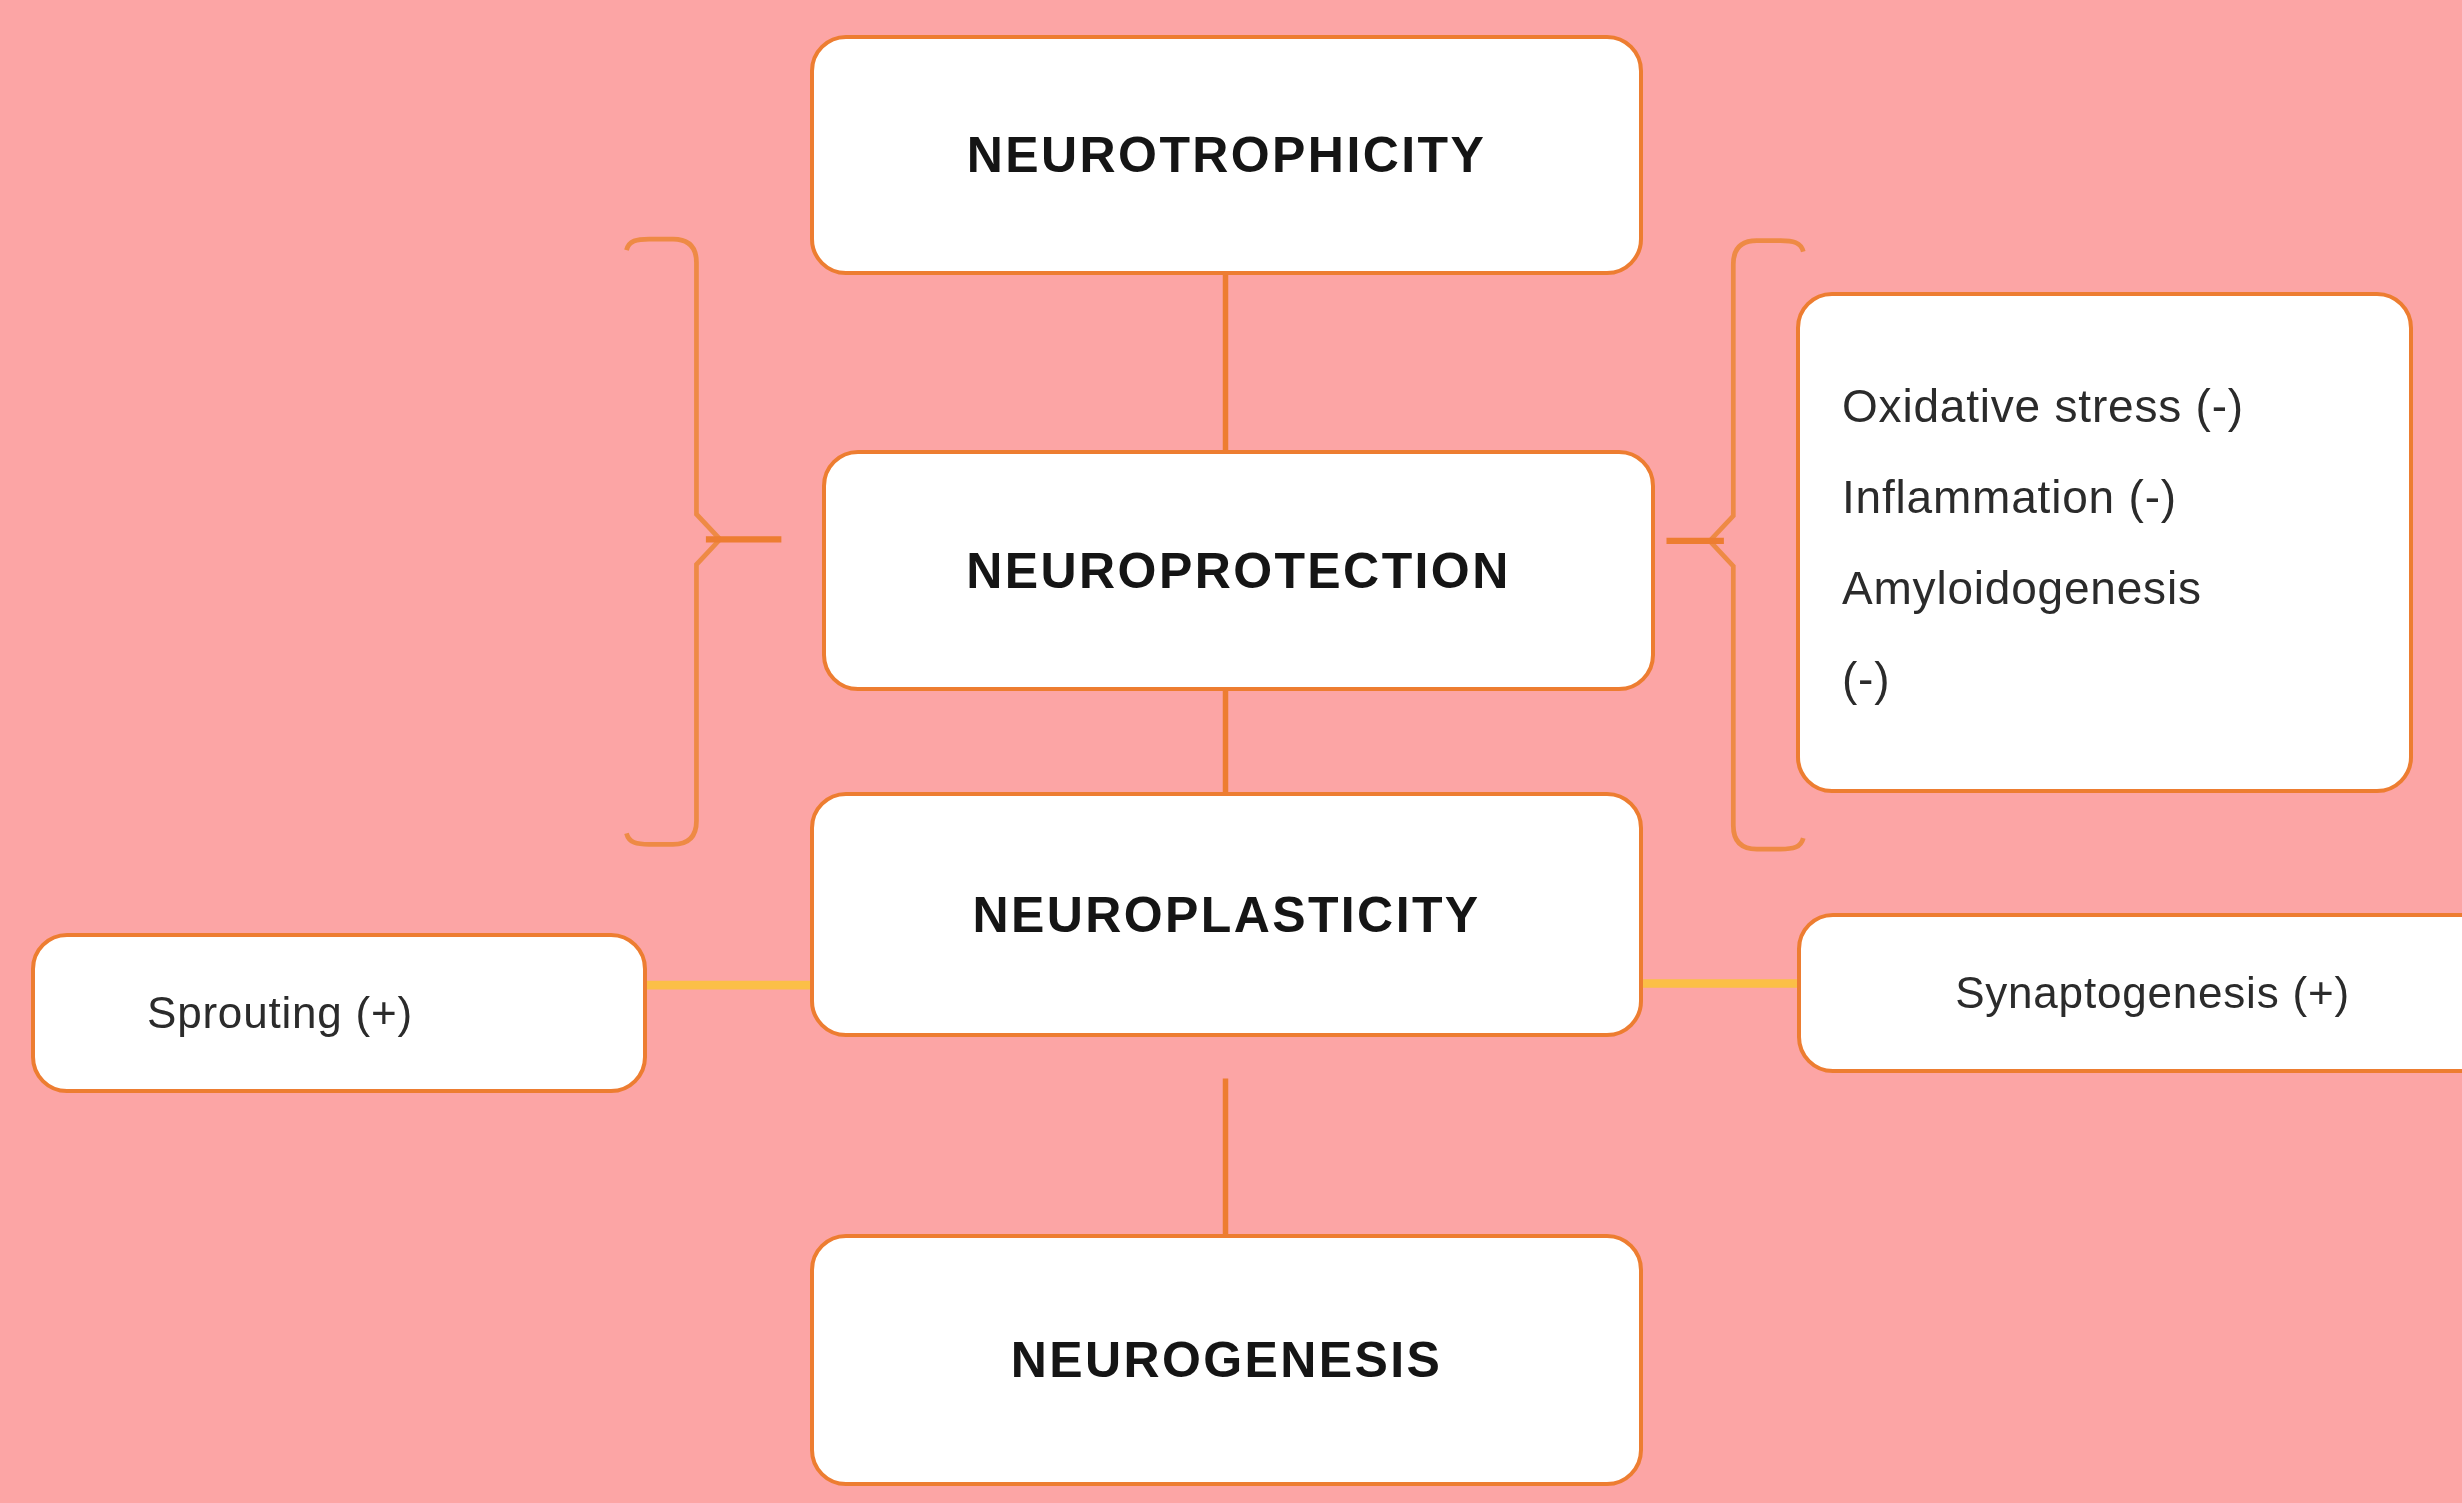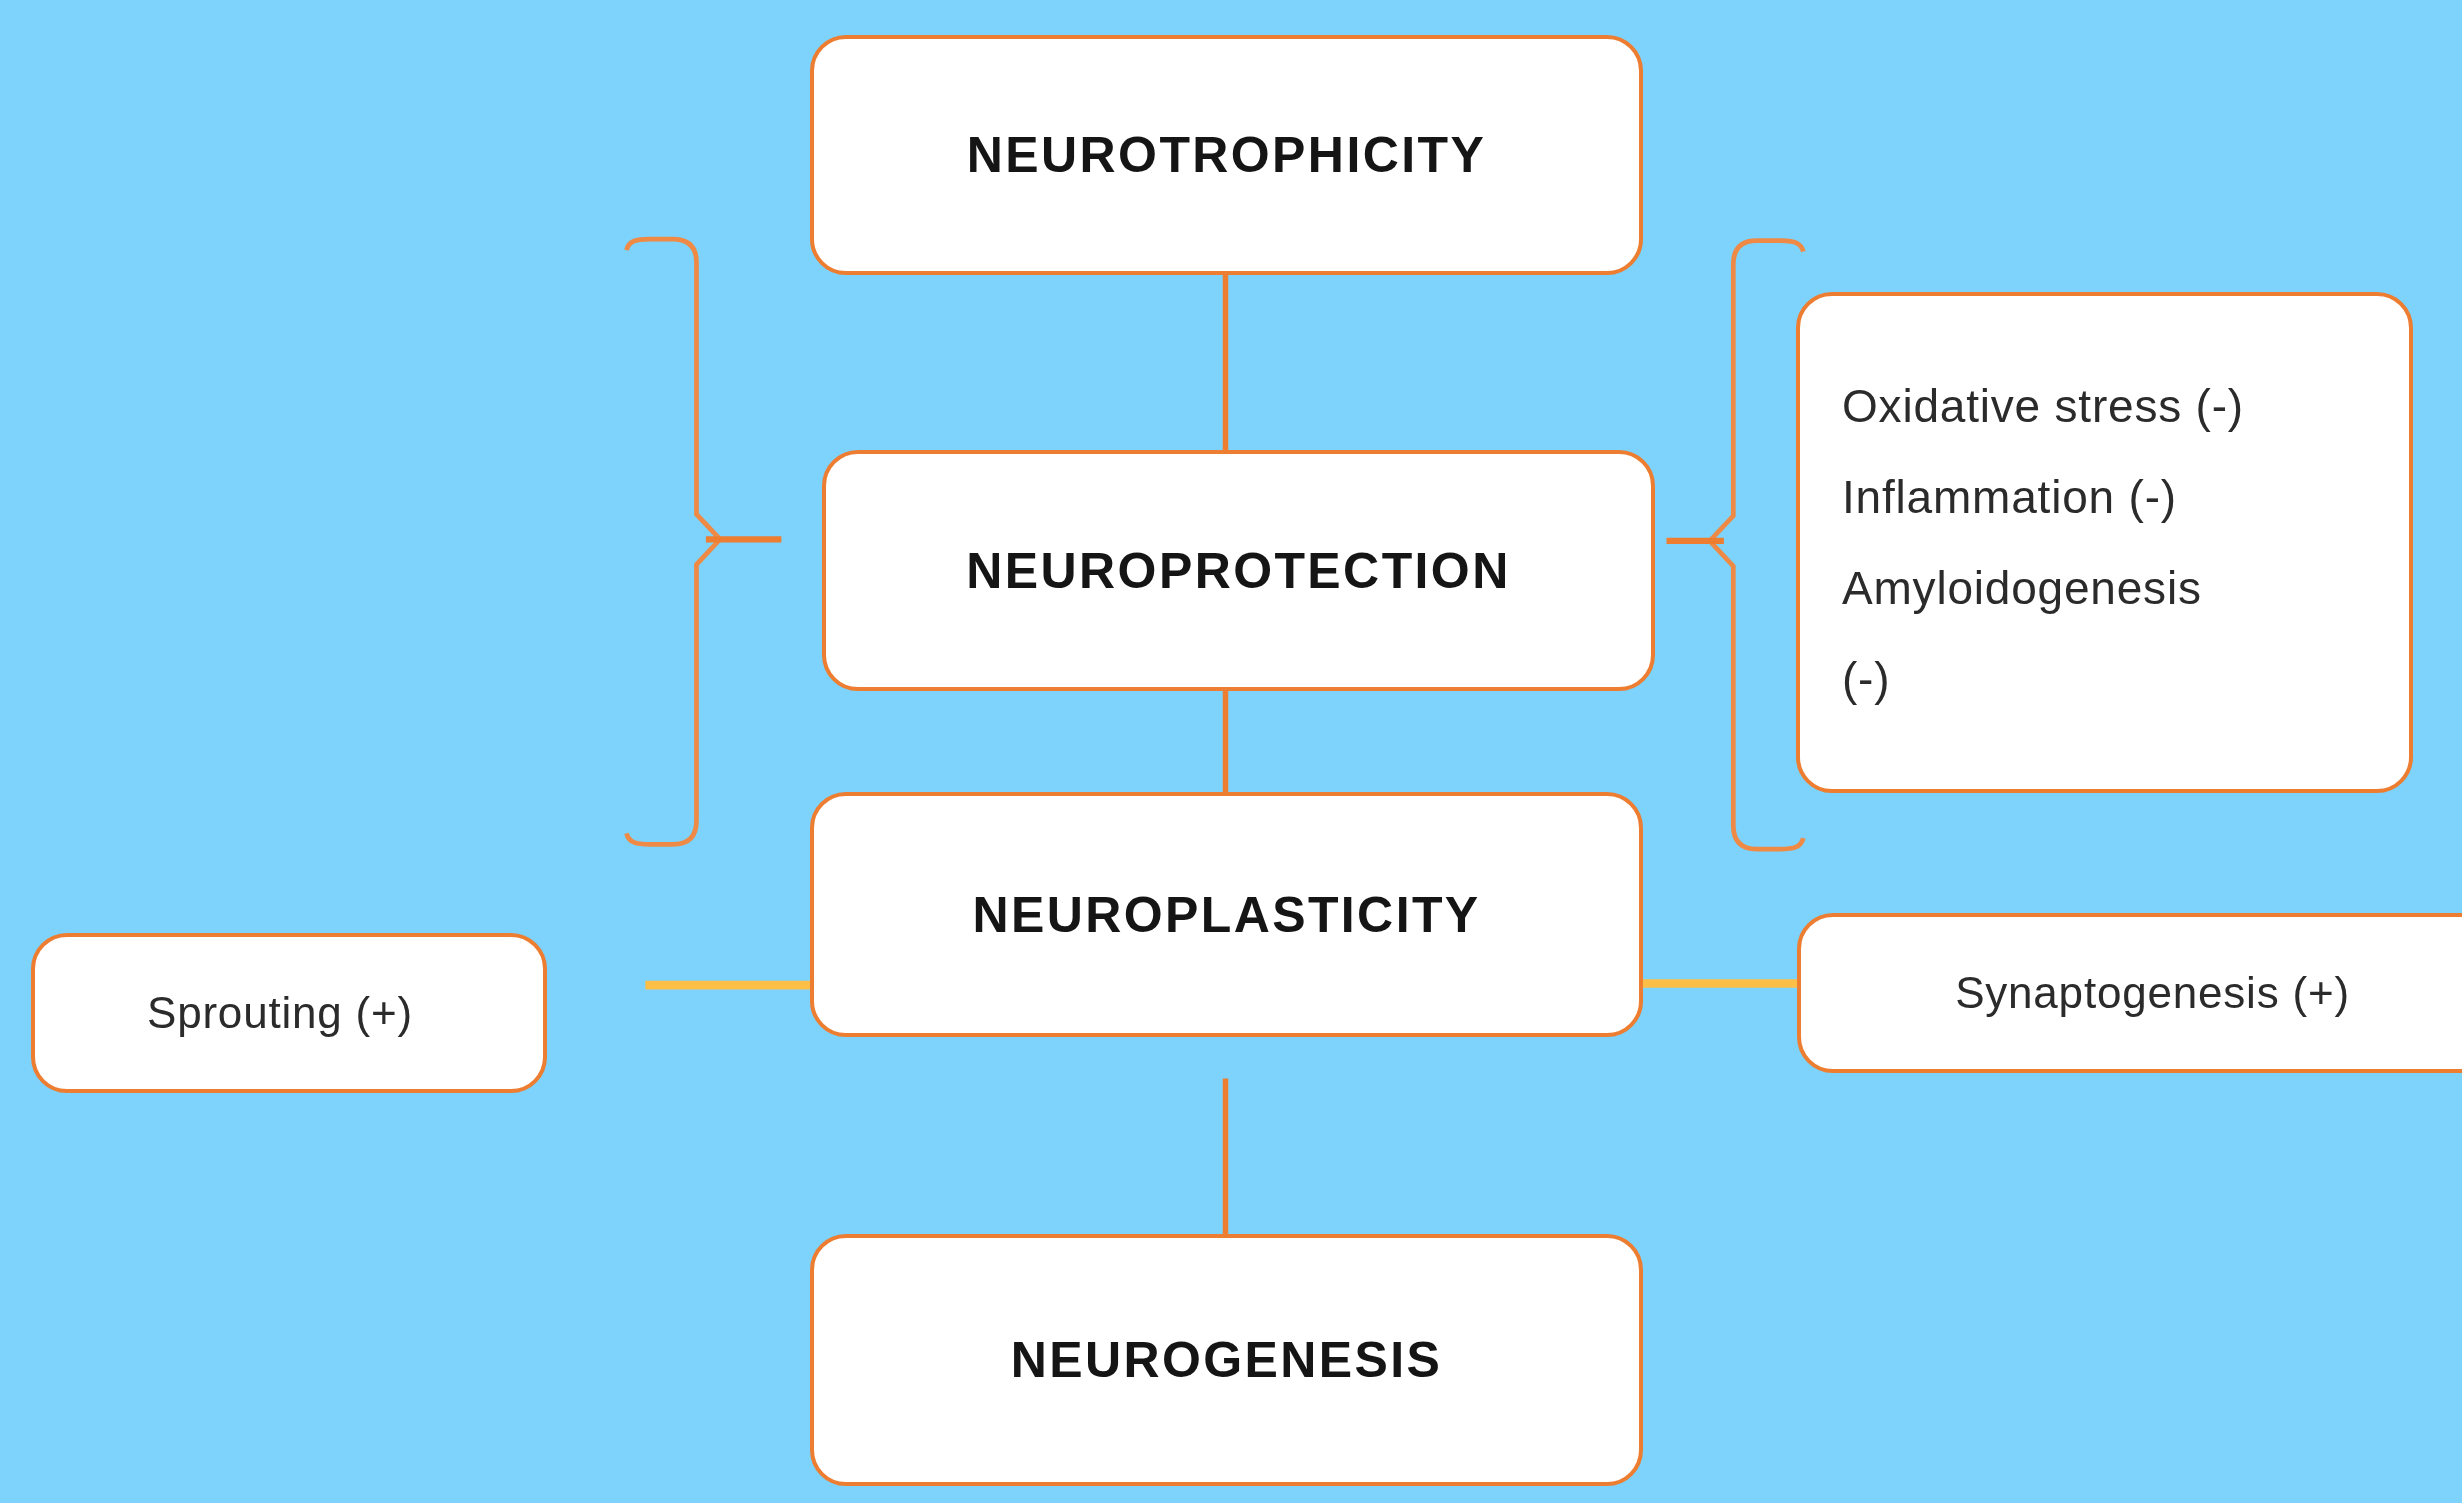--- a/index.html
+++ b/index.html
@@ -1,20 +1,20 @@
 <!DOCTYPE html>
 <html style="font-size:12.6px"><head>
 <meta charset="utf-8">
 <style>
   html, body { margin: 0; padding: 0; background: #ffffff; }
   .canvas {
     position: relative;
     width: 2462px;
     height: 1504px;
-    background: #7dd3fc;
+    background: #fca5a5;
     font-family: "Liberation Sans", sans-serif;
     overflow: hidden;
   }
   .overlay {
     position: absolute;
     left: 0; top: 0;
     width: 2462px; height: 1504px;
   }
   .box {
     position: absolute;
@@ -46,21 +46,21 @@
     letter-spacing: 0.8px;
     color: #2b2b2b;
     white-space: nowrap;
   }
   #b-neurotrophicity { left: 810px; top: 35px;   width: 833px; height: 240px; }
   #b-neuroprotection { left: 810px; top: 450px;  width: 833px; height: 241px; margin-left: 12px; }
   #b-neuroplasticity { left: 810px; top: 792px; width: 833px; height: 245px; }
   #b-neurogenesis    { left: 810px; top: 1234px; width: 833px; height: 252px; }
   #b-calpain         { left: 45px;   top: 285px;  width: 607px;  height: 486px; padding-left: 72px; }
   #b-oxidative       { left: 1796px; top: 292px;  width: 617px;  height: 501px; padding-left: 42px; }
-  #b-sprouting       { left: 31px;   top: 933px; width: 516px;  height: 160px; padding-left: 112px; }
+  #b-sprouting       { left: 31px;   top: 933px; width: 616px;  height: 160px; padding-left: 112px; }
   #b-synaptogenesis  { left: 1797px; top: 913px; width: 711px;  height: 160px; justify-content: center; }
   .vconn  { stroke: #ED7D31; stroke-width: 7; fill: none; }
   .yconn  { stroke: #FBBF47; stroke-width: 11; fill: none; }
   .brace  { stroke: #EE8A45; stroke-width: 6; fill: none; }
   .bdash  { stroke: #ED7D31; stroke-width: 8; fill: none; }
 </style>
 </head>
 <body>
 
 <div class="canvas">

